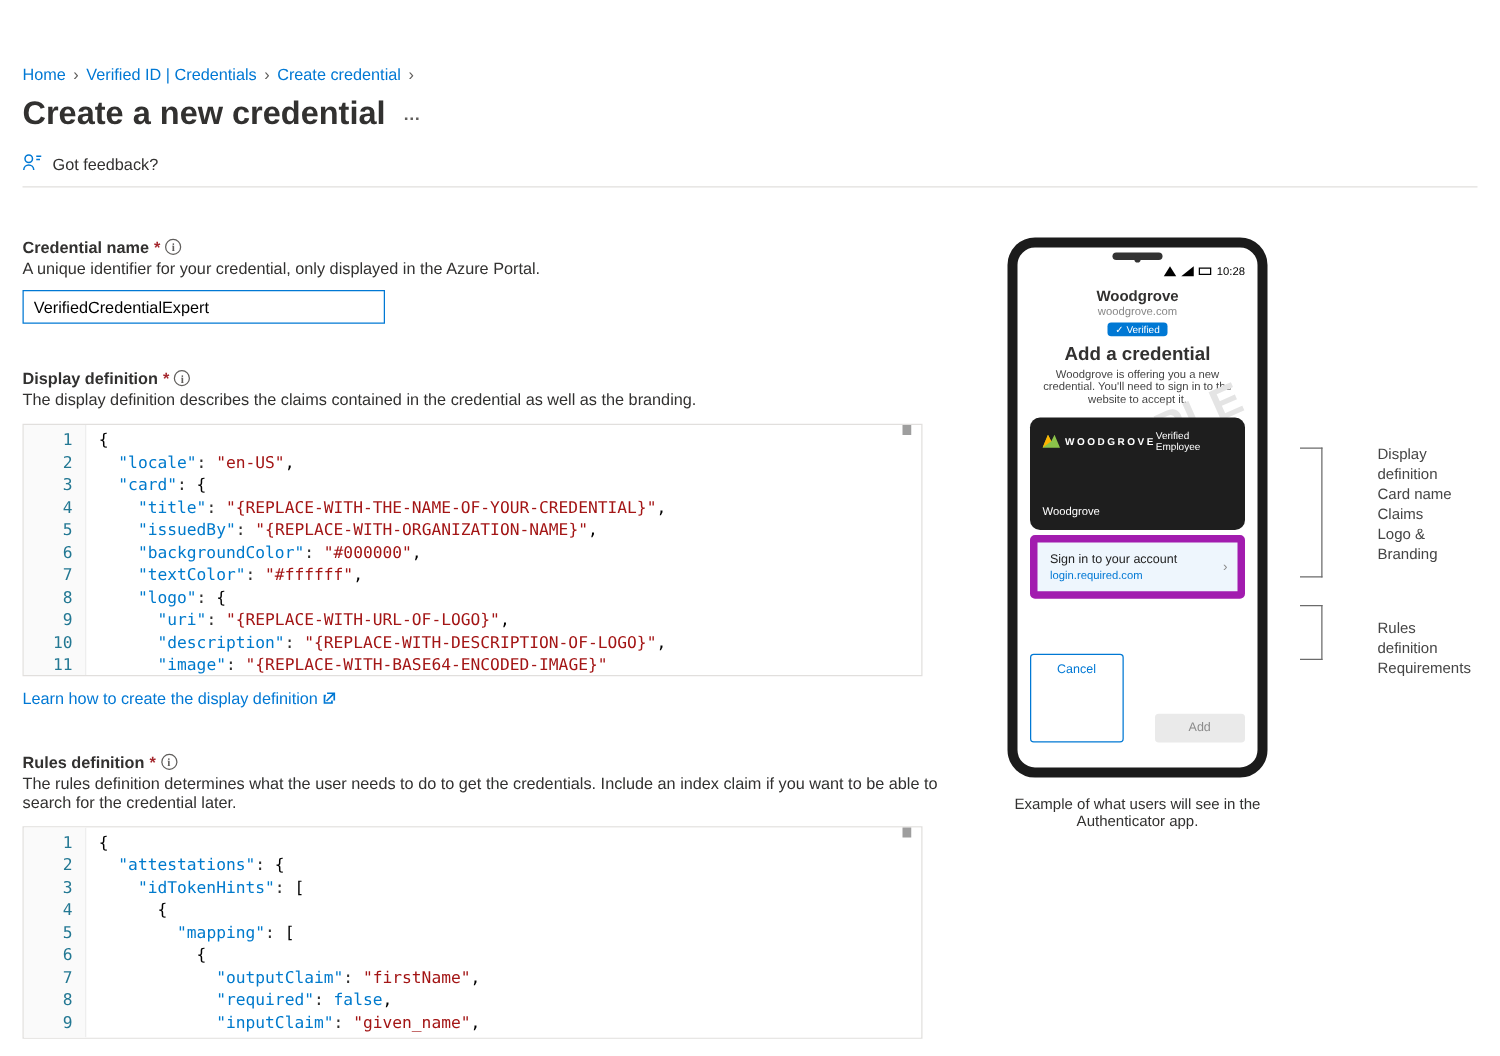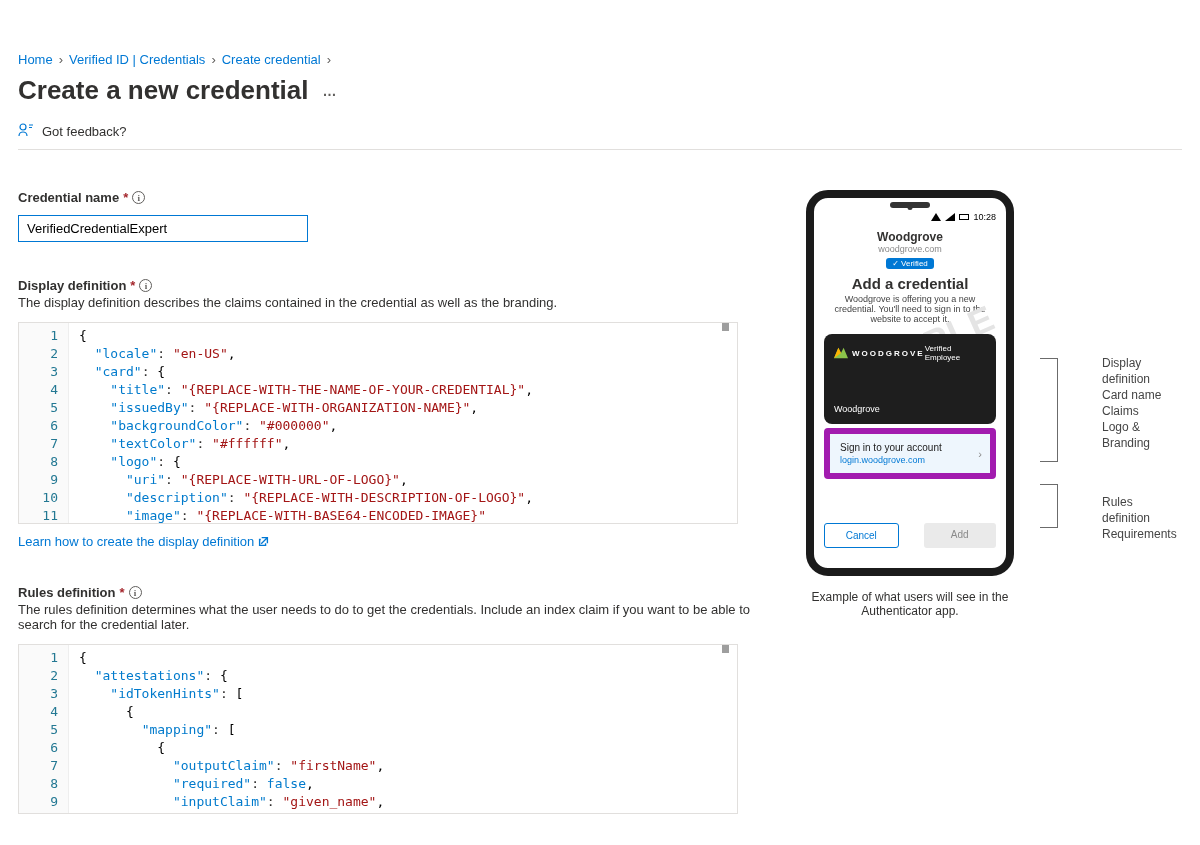--- a/index.html
+++ b/index.html
@@ -125,21 +125,21 @@
   .signin-card{
     border:6px solid #a21caf;background:#eef6fd;border-radius:4px;margin-top:4px;
     padding:8px 10px 8px 10px;font-size:9px;position:relative;
   }
   .signin-card .title{font-size:10px;color:#222;}
   .signin-card .dom{color:#0078d4;margin-top:2px;}
   .signin-card .chev{position:absolute;right:8px;top:50%;transform:translateY(-50%);color:#8a8a8a;font-size:11px;}
   .btn-row{display:flex;gap:25px;margin-top:44px;}
   .btn{flex:1;text-align:center;padding:6px 0;font-size:10px;border-radius:3px;}
   .btn.cancel{border:1px solid #0078d4;color:#0078d4;background:#fff;}
-  .btn.add{background:#eaeaea;color:#8a8a8a;}
+  .btn.add{background:#eaeaea;color:#8a8a8a;margin-top:48px;}
   .caption{ text-align:center; font-size:12px; margin-top:14px; color:#323130;}
 
   .annot{ position:relative; display:flex; gap:18px; align-items:flex-start;}
   .annot-lines{ width:20px; align-self:stretch; position:relative;}
   .bracket{
     position:absolute; left:0; width:18px;
     border-top:1px solid #6b6b6b;border-bottom:1px solid #6b6b6b;border-right:1px solid #6b6b6b;
   }
   .annot-text{ font-size:12px; color:#454545; line-height:16px; }
   .annot-block{ position:absolute; left:24px; }
@@ -177,20 +177,21 @@
 
   <div class="columns">
     <div class="main">
 
       <div class="field-block">
         <div class="field-label">
           <span>Credential name</span>
           <span class="req">*</span>
           <span class="info-icon">i</span>
         </div>
+        <div class="field-desc">A unique identifier for your credential, only displayed in the Azure Portal.</div>
         <input type="text" value="VerifiedCredentialExpert" style="">
       </div>
 
       <div class="field-block">
         <div class="field-label">
           <span>Display definition</span>
           <span class="req">*</span>
           <span class="info-icon">i</span>
         </div>
         <div class="field-desc">The display definition describes the claims contained in the credential as well as the branding.</div>
@@ -300,21 +301,21 @@
                         </svg>
                     </span>
                     <span>WOODGROVE</span>
                   </span>
                   <span class="type">Verified Employee</span>
                 </div>
                 <div class="issuer">Woodgrove</div>
               </div>
               <div class="signin-card">
                 <div class="title">Sign in to your account</div>
-                <div class="dom">login.woodgrove.com</div>
+                <div class="dom">login.required.com</div>
                 <div class="chev">›</div>
               </div>
               <div class="btn-row">
                 <div class="btn cancel">Cancel</div>
                 <div class="btn add">Add</div>
               </div>
             </div>
           </div>
           <div class="caption">Example of what users will see in the Authenticator app.</div>
         </div>

